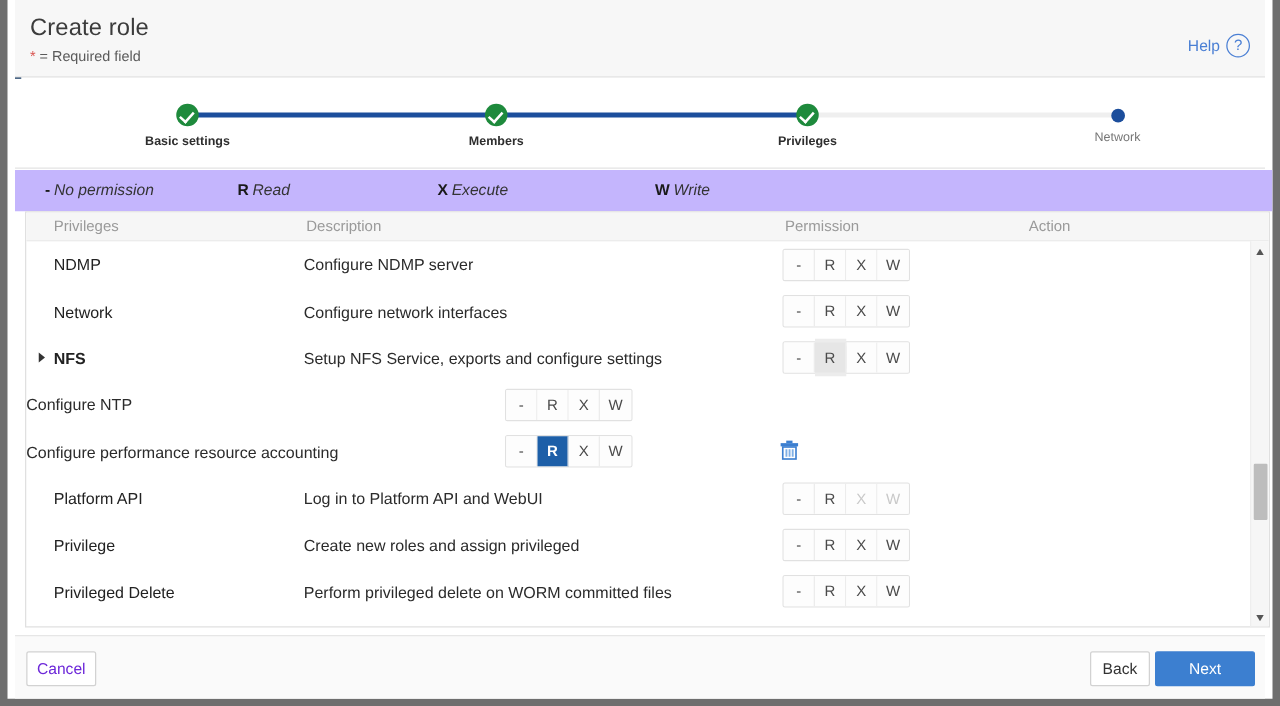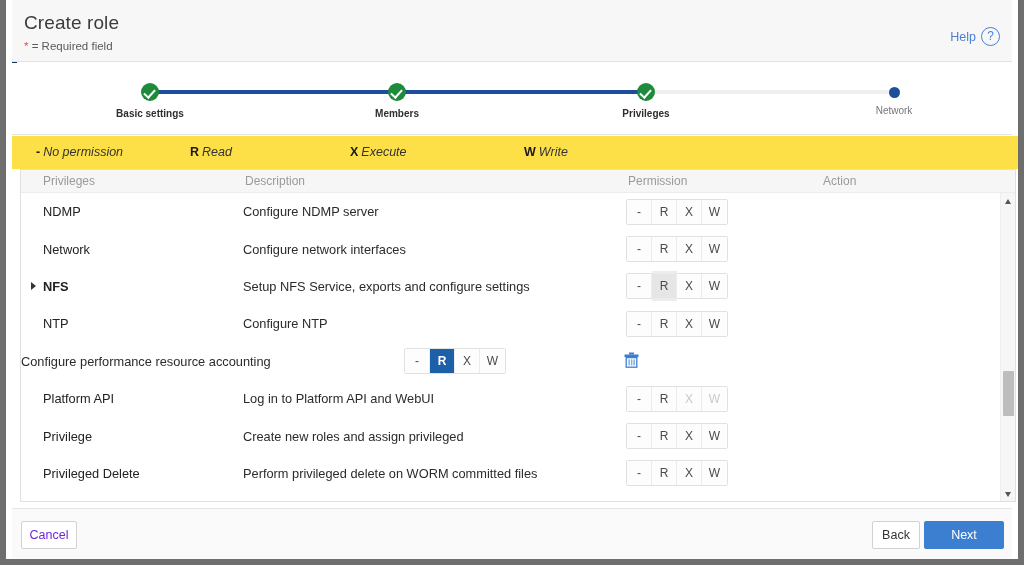--- a/index.html
+++ b/index.html
@@ -122,21 +122,21 @@
     font-size: 10px;
     color: #2e2e2e;
     font-weight: 600;
   }
   .step-label.muted { color: #767676; font-weight: 400; }
   
   .legend {
     position: absolute;
     left: 6px; top: 136px; right: 0;
     height: 33px;
-    background: #fde047;
+    background: #c4b5fd;
   }
   .legend-item {
     position: absolute;
     top: 9px;
     font-size: 12.5px;
     font-style: italic;
     color: #333;
     white-space: nowrap;
   }
   .legend-item b {
@@ -412,21 +412,20 @@
           <div class="cell-desc">Setup NFS Service, exports and configure settings</div>
           <div class="cell-perm"><div class="permgroup">
               <div class="permbtn">-</div>
               <div class="permbtn hovered">R</div>
               <div class="permbtn">X</div>
               <div class="permbtn">W</div>
             </div></div>
           <div class="cell-action"></div>
         </div>
         <div class="row">
-          <div class="cell-priv"><span>NTP</span></div>
           <div class="cell-desc">Configure NTP</div>
           <div class="cell-perm"><div class="permgroup">
               <div class="permbtn">-</div>
               <div class="permbtn">R</div>
               <div class="permbtn">X</div>
               <div class="permbtn">W</div>
             </div></div>
           <div class="cell-action"></div>
         </div>
         <div class="row">

